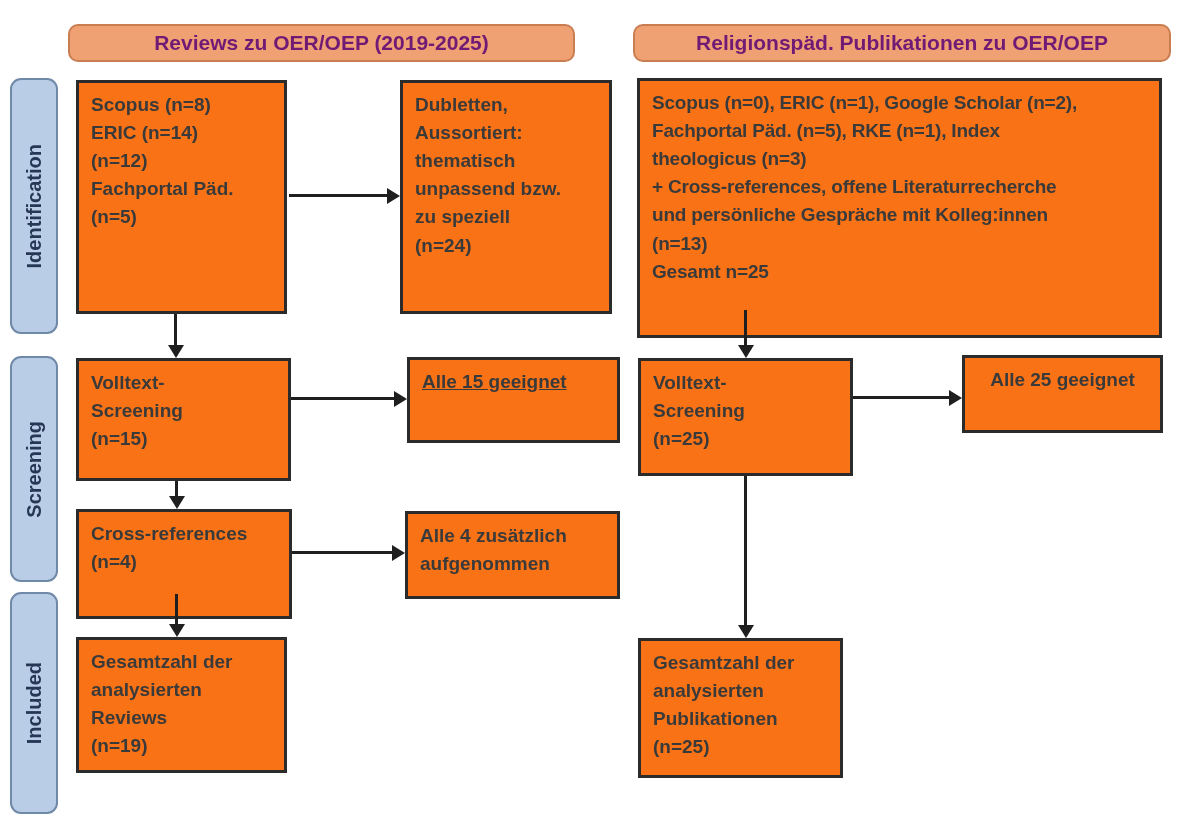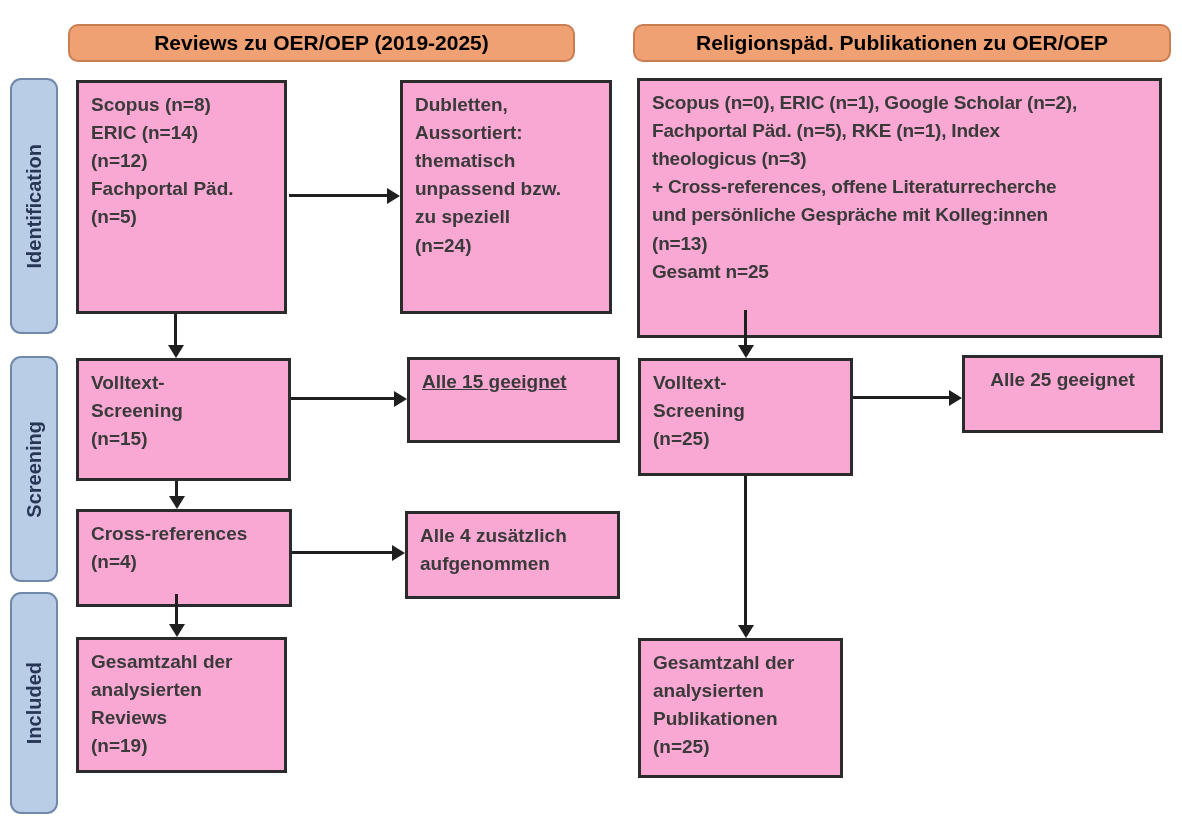--- a/index.html
+++ b/index.html
@@ -4,49 +4,49 @@
 <style>
   html,body{margin:0;padding:0;background:#ffffff;}
   .canvas{
     position:relative;width:1182px;height:820px;background:#ffffff;
     font-family:"Liberation Sans", sans-serif;overflow:hidden;
   }
   
   .col-header{
     position:absolute;height:34px;background:#f0a173;border:2px solid #c97e52;
     border-radius:10px;display:flex;align-items:center;justify-content:center;
-    font-size:21px;font-weight:700;color:#000000;
+    font-size:21px;font-weight:700;color:#701a75;
   }
   .header-left{left:68px;top:24px;width:503px;}
   .header-right{left:633px;top:24px;width:534px;}
   
   .stage{
     position:absolute;left:10px;width:44px;background:#b9cde7;border:2px solid #7189a8;
     border-radius:11px;display:flex;align-items:center;justify-content:center;
     font-size:20px;font-weight:700;color:#253754;
   }
   .stage span{writing-mode:vertical-rl;transform:rotate(180deg);white-space:nowrap;}
   .stage-identification{top:78px;height:252px;}
   .stage-screening{top:356px;height:222px;}
   .stage-included{top:592px;height:218px;}
   
   .box{
-    position:absolute;background:#f9a8d4;border:3px solid #2b2b2b;
+    position:absolute;background:#f97316;border:3px solid #2b2b2b;
     padding:8px 12px;box-sizing:border-box;
     font-size:19px;font-weight:700;color:#3a3a3a;line-height:1.48;
   }
   .box--wide{letter-spacing:-0.2px;}
   .box-sources-reviews{left:76px;top:80px;width:211px;height:234px;}
   .box-aussortiert{left:400px;top:80px;width:212px;height:234px;}
   .box-sources-rp{left:637px;top:78px;width:525px;height:260px;}
   .box-volltext-l{left:76px;top:358px;width:215px;height:123px;}
   .box-alle15{left:407px;top:357px;width:213px;height:86px;text-decoration:underline;}
   .box-volltext-r{left:638px;top:358px;width:215px;height:118px;}
   .box-alle25{left:962px;top:355px;width:201px;height:78px;text-align:center;}
-  .box-crossref{left:76px;top:509px;width:216px;height:98px;}
+  .box-crossref{left:76px;top:509px;width:216px;height:110px;}
   .box-alle4{left:405px;top:511px;width:215px;height:88px;}
   .box-gesamt-l{left:76px;top:637px;width:211px;height:136px;}
   .box-gesamt-r{left:638px;top:638px;width:205px;height:140px;}
   
   .h-arrow{position:absolute;height:16px;}
   .h-arrow .shaft{position:absolute;left:0;top:6px;height:3px;background:#1f1f1f;}
   .h-arrow .head{
     position:absolute;right:0;top:0;width:0;height:0;
     border-top:8px solid transparent;border-bottom:8px solid transparent;
     border-left:13px solid #1f1f1f;

